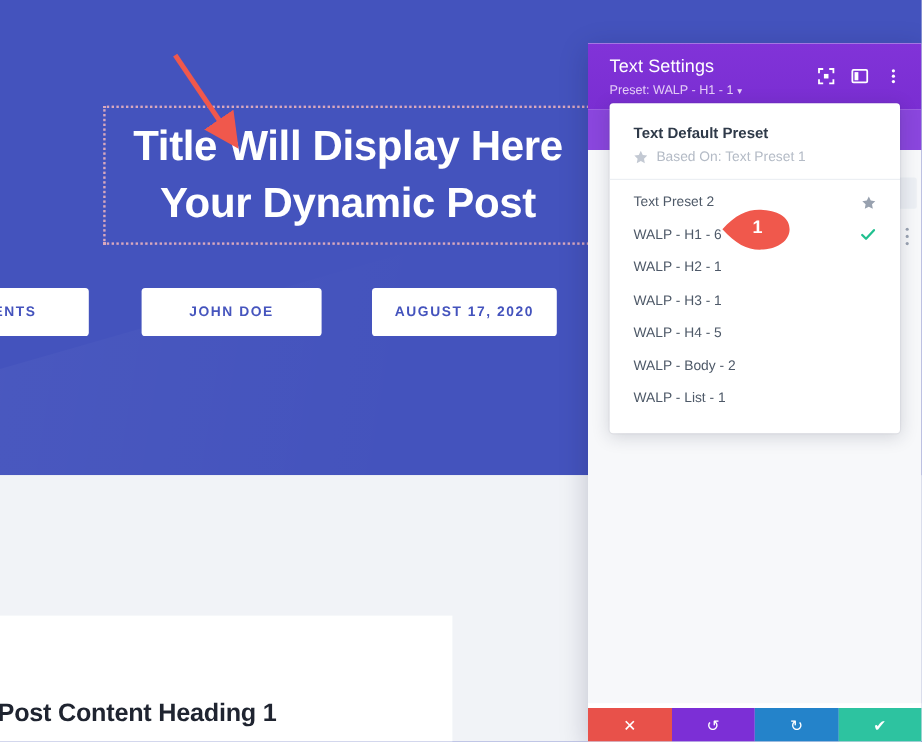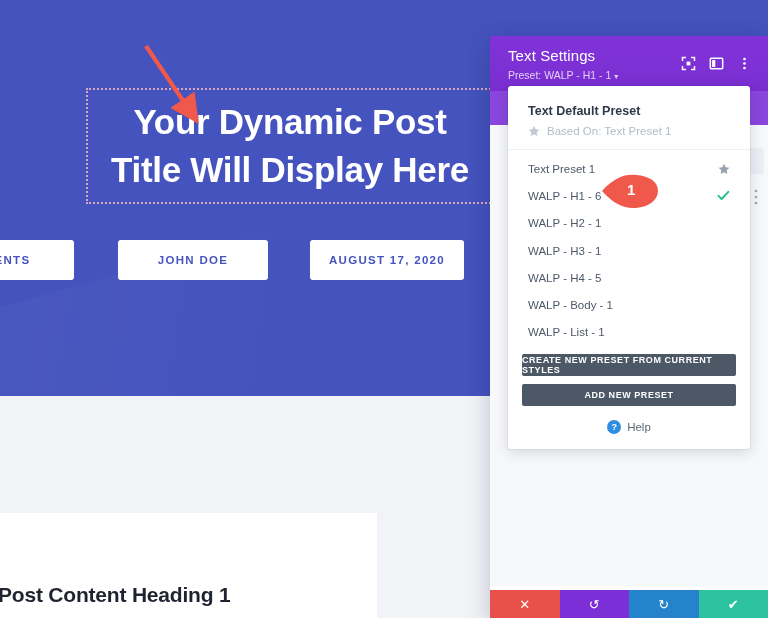--- a/index.html
+++ b/index.html
@@ -142,22 +142,22 @@
   .mini-strip{position:absolute;left:490px;top:586px;width:278px;height:4px;background:#ffffff;}
 </style>
 </head>
 <body>
 
 <div id="stage">
 
   <div class="hero">
     <div class="hero-title-box"></div>
     <div class="hero-title">
+      <div>Title Will Display Here</div>
       <div>Your Dynamic Post</div>
-      <div>Title Will Display Here</div>
     </div>
 
     <div class="meta-row">
       <div class="meta-btn b1">MENTS</div>
       <div class="meta-btn b2">JOHN DOE</div>
       <div class="meta-btn b3">AUGUST 17, 2020</div>
     </div>
   </div>
 
   <div class="below"></div>
@@ -221,56 +221,48 @@
         <div class="dd-default-sub">
           <svg width="12" height="12" viewBox="0 0 12 12">
             <path d="M6 .7l1.65 3.45 3.75.5-2.73 2.6.68 3.75L6 9.2 2.65 11l.68-3.75L.6 4.65l3.75-.5z" fill="#c3c9d3"></path>
           </svg>
           <span>Based On: Text Preset 1</span>
         </div>
       </div>
 
       <div class="dd-list" id="dd-list">
           <div class="dd-item">
-            <span class="lbl">Text Preset 1</span>
+            <span class="lbl">Text Preset 2</span>
             <svg width="12" height="12" viewBox="0 0 12 12">
               <path d="M6 .7l1.65 3.45 3.75.5-2.73 2.6.68 3.75L6 9.2 2.65 11l.68-3.75L.6 4.65l3.75-.5z" fill="#98a1af"></path>
             </svg>
           </div>
           <div class="dd-item">
             <span class="lbl">WALP - H1 - 6</span>
             <svg width="13" height="13" viewBox="0 0 13 13">
               <path d="M1.5 6.8 L4.7 10 L11.3 2.8" fill="none" stroke="#21c08f" stroke-width="1.9" stroke-linecap="round" stroke-linejoin="round"></path>
             </svg>
           </div>
           <div class="dd-item">
             <span class="lbl">WALP - H2 - 1</span>
           </div>
           <div class="dd-item">
             <span class="lbl">WALP - H3 - 1</span>
           </div>
           <div class="dd-item">
             <span class="lbl">WALP - H4 - 5</span>
           </div>
           <div class="dd-item">
-            <span class="lbl">WALP - Body - 1</span>
+            <span class="lbl">WALP - Body - 2</span>
           </div>
           <div class="dd-item">
             <span class="lbl">WALP - List - 1</span>
           </div>
         </div>
 
-      <div class="dd-actions">
-        <div class="dd-btn">CREATE NEW PRESET FROM CURRENT STYLES</div>
-        <div class="dd-btn">ADD NEW PRESET</div>
-        <div class="dd-help">
-          <span class="help-dot">?</span>
-          <span>Help</span>
-        </div>
-      </div>
     </div>
   </div>
 
   <div class="callout">
     <svg width="60" height="38" viewBox="0 0 60 38">
       <path d="M2 19 C14 6 24 2 36 3 C50 4 58 10 58 19 C58 28 49 35 36 36 C24 37 14 32 2 19 z" fill="#f0584c"></path>
     </svg>
     <span class="num">1</span>
   </div>
 

